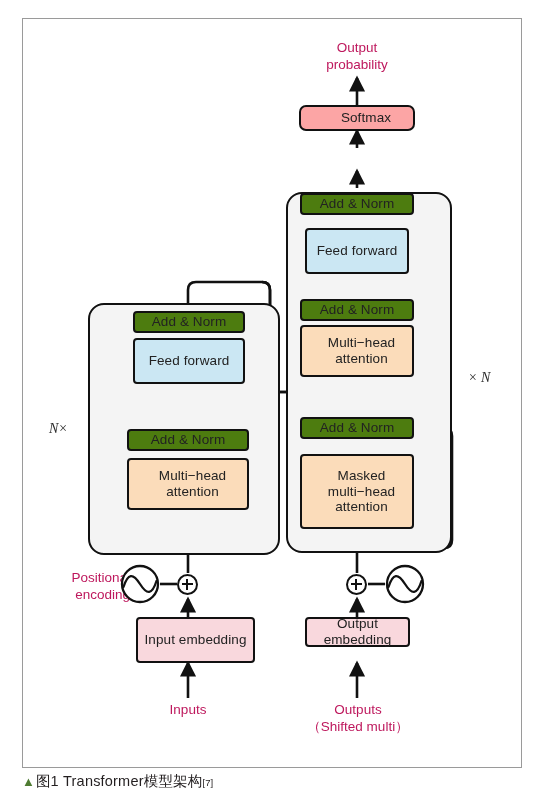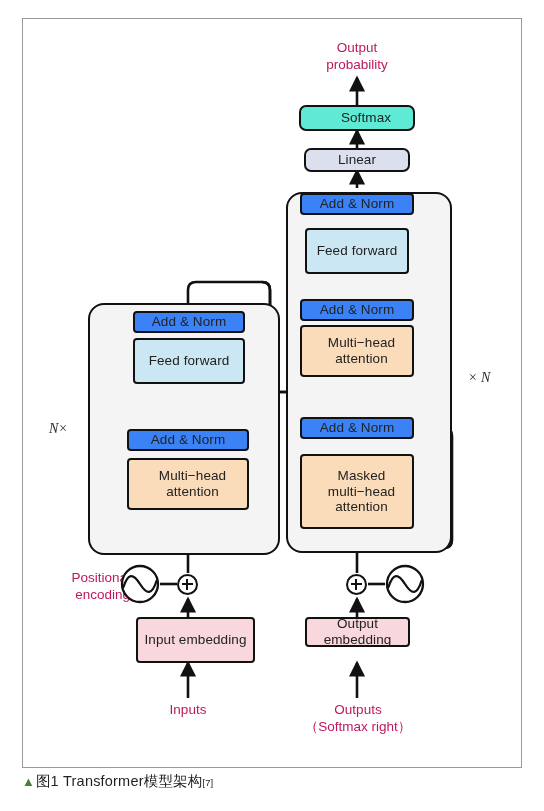--- a/index.html
+++ b/index.html
@@ -55,25 +55,25 @@
     align-items: center;
     justify-content: center;
     text-align: center;
     color: #222222;
     font-size: 13.5px;
     line-height: 1.18;
     letter-spacing: 0.1px;
     border-radius: 4px;
   }
   .node.round { border-radius: 7px; }
-  .c-addnorm  { background: #3b82f6; }
+  .c-addnorm  { background: #4d7c0f; }
   .c-ff       { background: #cbe7f3; }
   .c-attn     { background: #fbdcba; padding-left: 9px; }
   .c-embed    { background: #f9d8dd; }
-  .c-softmax  { background: #5eead4; padding-left: 18px; }
+  .c-softmax  { background: #fca5a5; padding-left: 18px; }
   .c-linear   { background: #dcdfee; }
 
   
   .lbl {
     position: absolute;
     color: #be185d;
     font-size: 13.5px;
     line-height: 1.25;
     text-align: center;
     white-space: pre-line;
@@ -215,21 +215,20 @@
 
   <div class="stack" style="left:88px; top:303px; width:192px; height:252px;"></div>
 
   <div class="stack" style="left:286px; top:192px; width:166px; height:361px;"></div>
 
   <div class="lbl" style="left:297px; top:40px; width:120px;">Output
 probability</div>
 
   <div class="node round c-softmax" style="left:299px; top:105px; width:116px; height:26px;">Softmax</div>
 
-  <div class="node round c-linear" style="left:304px; top:148px; width:106px; height:24px;">Linear</div>
 
   <div class="nlbl" style="left:49px; top:421px;">N×</div>
 
   <div class="node c-addnorm" style="left:133px; top:311px; width:112px; height:22px;">Add &amp; Norm</div>
 
   <div class="node c-ff" style="left:133px; top:338px; width:112px; height:46px;">Feed
 forward</div>
 
   <div class="node c-addnorm" style="left:127px; top:429px; width:122px; height:22px;">Add &amp; Norm</div>
 
@@ -274,21 +273,21 @@
   <svg class="pecircle" viewBox="0 0 40 40" xmlns="http://www.w3.org/2000/svg" style="left:385px; top:564px;">
     <circle cx="20" cy="20" r="18" fill="#ffffff" stroke="#111111" stroke-width="2.3"></circle>
     <path d="M3.5,23 C8,9 13,9 20,20 C27,31 32,31 36.5,17" fill="none" stroke="#111111" stroke-width="2.3" stroke-linecap="round"></path>
   </svg>
 
 
   <div class="node c-embed" style="left:305px; top:617px; width:105px; height:30px;">Output
 embedding</div>
 
   <div class="lbl" style="left:294px; top:702px; width:128px;">Outputs
-（Softmax right）</div>
+（Shifted multi）</div>
 
   <div id="caption">
     <span class="tri">▲</span>
     <span class="ctext">图1 Transformer模型架构</span>
     <sup>[7]</sup>
   </div>
 
 </div>
 
 </body></html>

